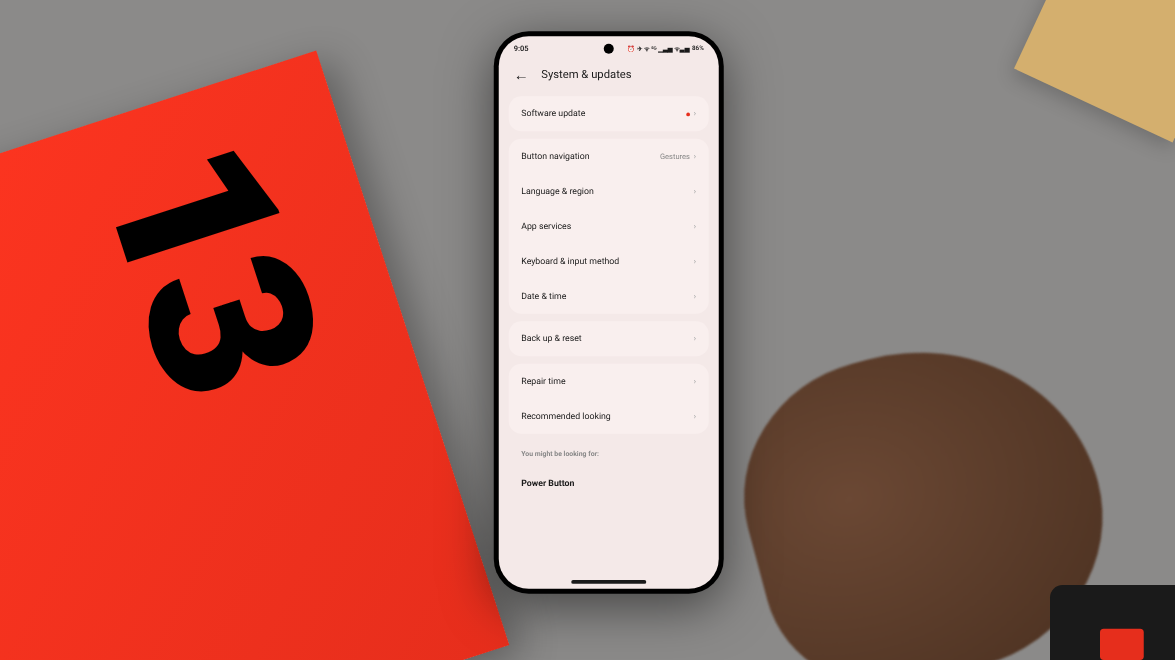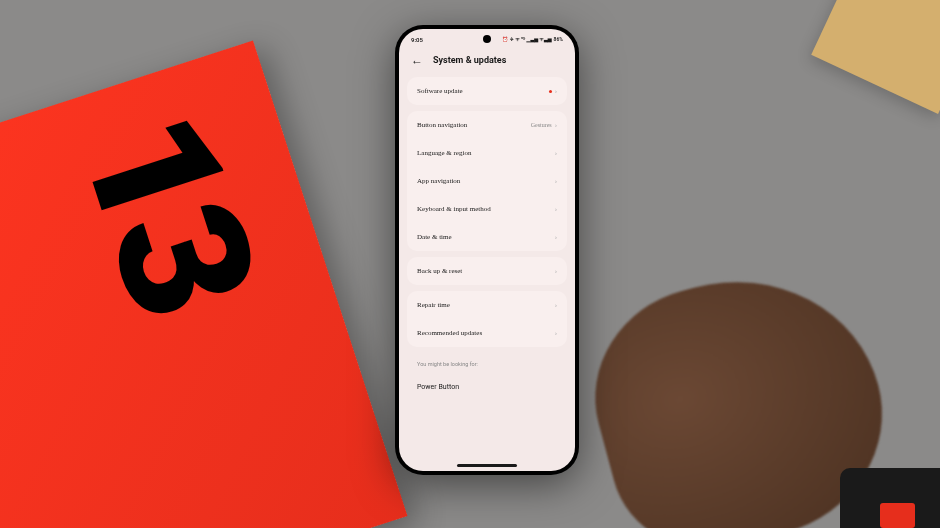--- a/index.html
+++ b/index.html
@@ -124,29 +124,28 @@
       padding: 6px 12px 10px;
       gap: 10px;
     }
     .back-arrow {
       font-size: 12px;
       color: #1a1a1a;
       cursor: pointer;
     }
     .header-title {
       font-size: 9px;
-      font-weight: 700;
+      font-weight: 400;
       color: #1a1a1a;
     }
     .card {
       background: #f9efee;
       margin: 0 8px 6px;
       border-radius: 10px;
       overflow: hidden;
-      font-family: Liberation Serif, serif;
     }
     .row {
       display: flex;
       justify-content: space-between;
       align-items: center;
       padding: 10px 10px;
       cursor: pointer;
     }
     .row-label {
       font-size: 7px;
@@ -167,20 +166,21 @@
     }
     .red-dot {
       width: 3px;
       height: 3px;
       background: #e62e1c;
       border-radius: 50%;
     }
     .hint-section {
       margin: 0 8px;
       padding: 8px 10px 0;
+      font-weight: bold;
     }
     .hint-label {
       font-size: 5.5px;
       color: #888;
       margin-bottom: 8px;
     }
     .hint-row {
       font-size: 7px;
       color: #1a1a1a;
       padding: 8px 0;
@@ -244,21 +244,21 @@
             <span class="chevron">›</span>
           </div>
         </div>
         <div class="row">
           <span class="row-label">Language &amp; region</span>
           <div class="row-right">
               <span class="chevron">›</span>
             </div>
         </div>
         <div class="row">
-          <span class="row-label">App navigation</span>
+          <span class="row-label">App services</span>
           <div class="row-right">
               <span class="chevron">›</span>
             </div>
         </div>
         <div class="row">
           <span class="row-label">Keyboard &amp; input method</span>
           <div class="row-right">
               <span class="chevron">›</span>
             </div>
         </div>
@@ -280,21 +280,21 @@
       </div>
 
       <div class="card">
         <div class="row">
           <span class="row-label">Repair time</span>
           <div class="row-right">
               <span class="chevron">›</span>
             </div>
         </div>
         <div class="row">
-          <span class="row-label">Recommended updates</span>
+          <span class="row-label">Recommended looking</span>
           <div class="row-right">
               <span class="chevron">›</span>
             </div>
         </div>
       </div>
 
       <div class="hint-section">
         <div class="hint-label">You might be looking for:</div>
         <div class="hint-row">Power Button</div>
       </div>

